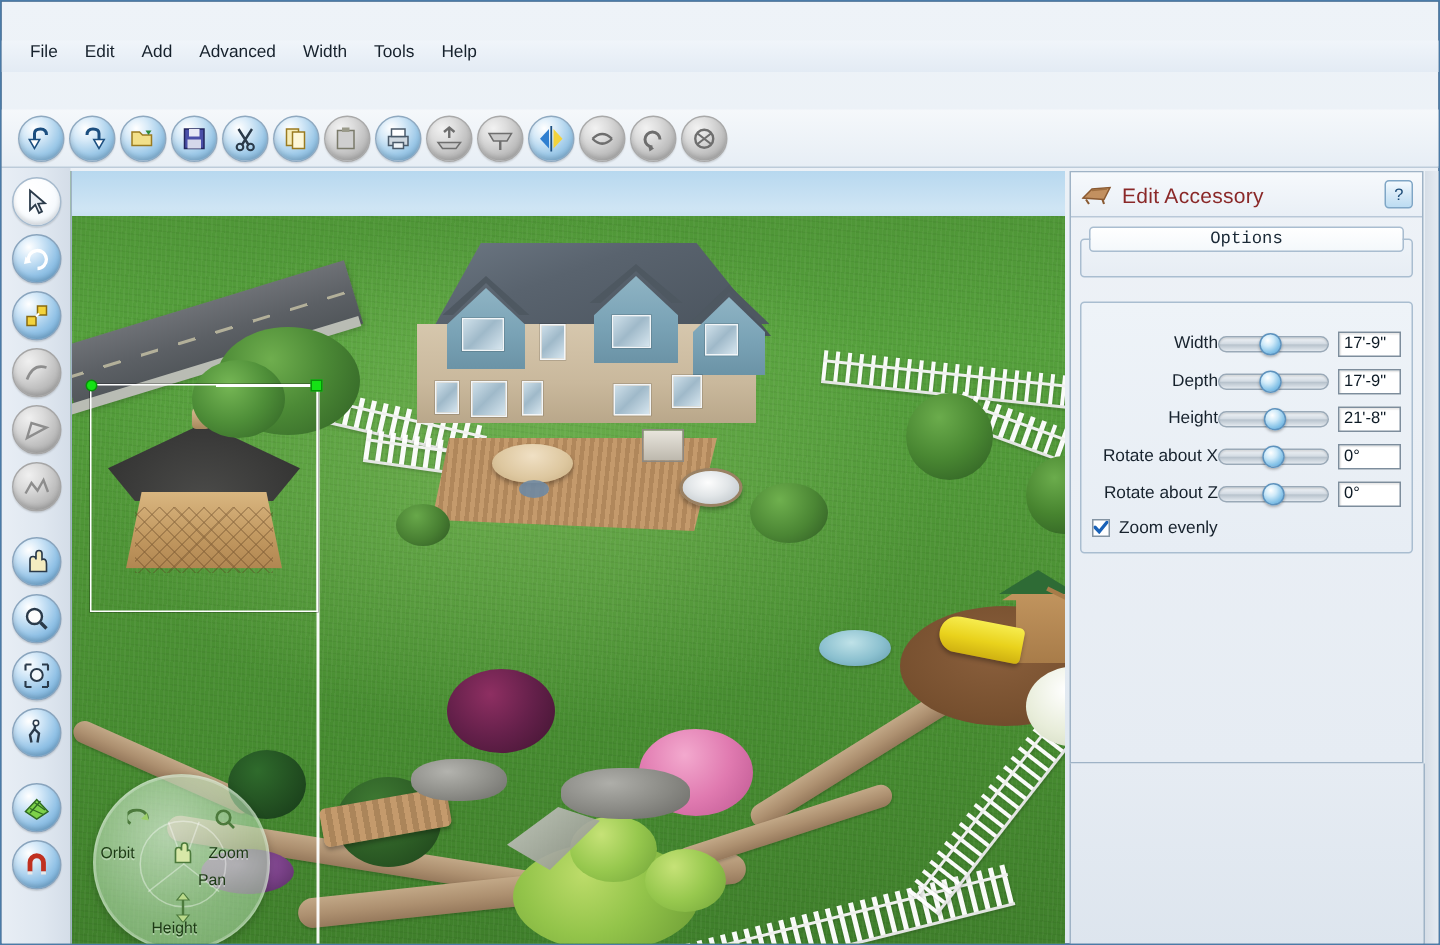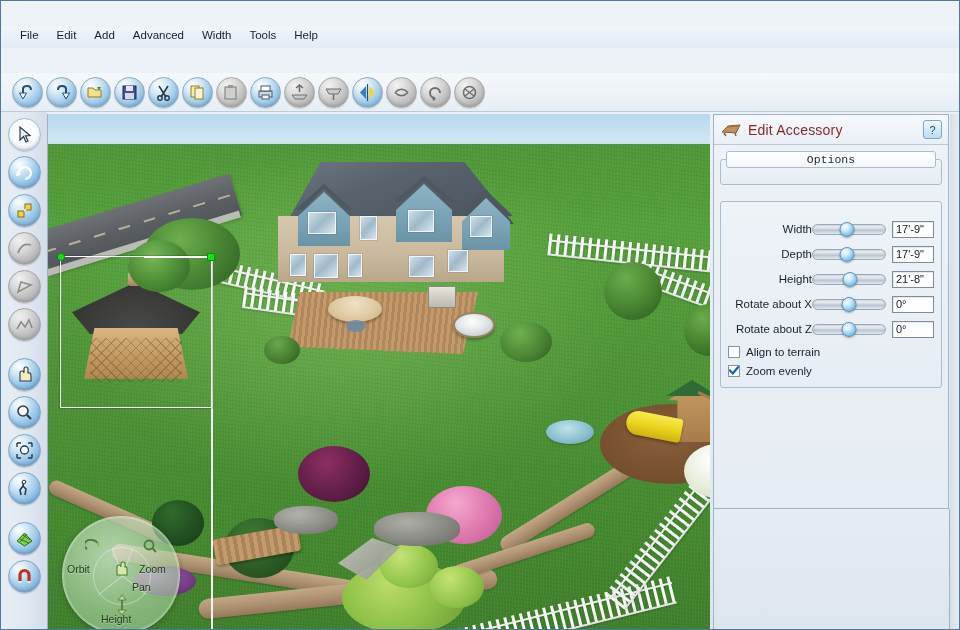--- a/index.html
+++ b/index.html
@@ -772,24 +772,20 @@
           <div class="row">
             <div class="row-label">Rotate about Z</div>
             <div class="slider">
               <div class="thumb" style="left:50%"></div>
             </div>
             <div class="numbox">0°</div>
           </div>
         </div>
       <div id="adv-checks">
           <div class="cbrow">
-            <div class="cbox"></div>
-            <div class="cb-label">Align to terrain</div>
-          </div>
-          <div class="cbrow">
             <div class="cbox checked">
               <svg width="10" height="9" viewBox="0 0 10 9">
                 <path d="M1 4.5 L3.8 7.5 L9 1.2" stroke="#1a62b8" stroke-width="2.2" fill="none" stroke-linecap="round"></path>
               </svg>
             </div>
             <div class="cb-label">Zoom evenly</div>
           </div>
         </div>
     </div>
   </div>

